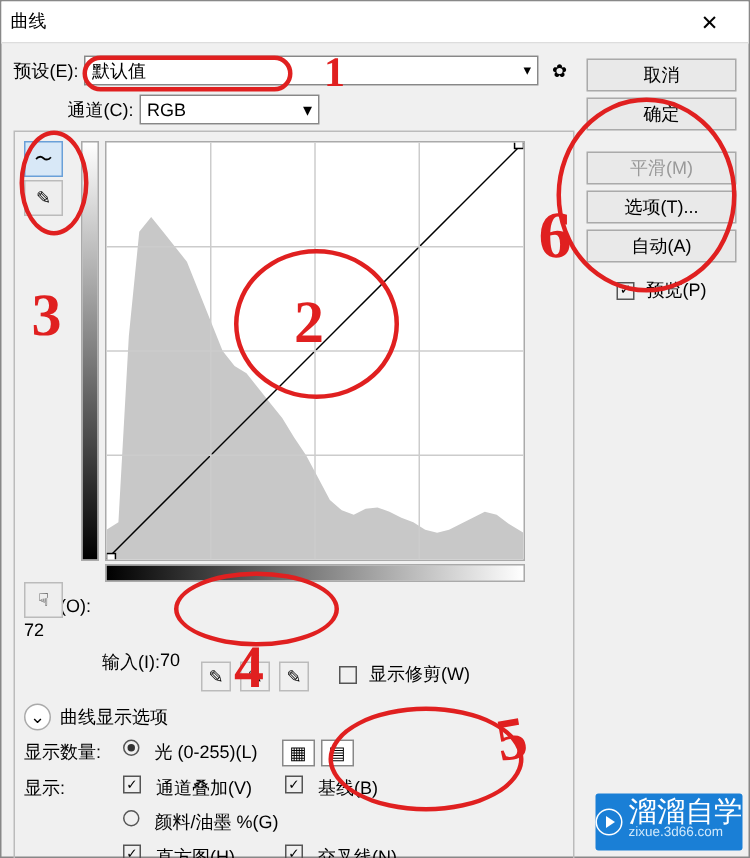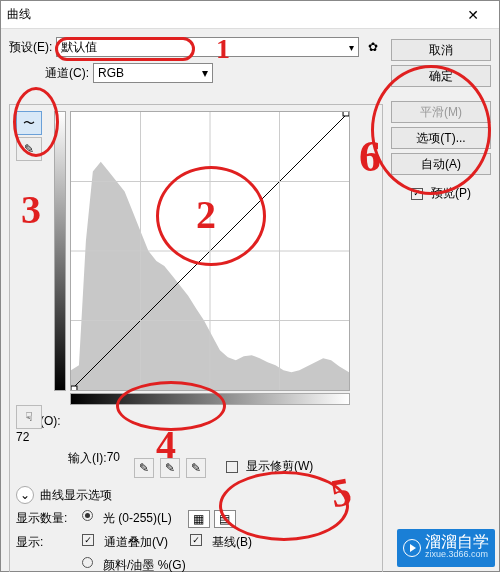--- a/index.html
+++ b/index.html
@@ -11,21 +11,21 @@
 .body { display: flex; padding: 8px; gap: 8px; }
 .left { flex: 1; position: relative; }
 .right { width: 100px; display: flex; flex-direction: column; gap: 4px; padding-top: 2px;}
 .btn { background: #e9e9e9; border: 1px solid #aaa; height: 22px; display: flex; align-items: center; justify-content: center; }
 .btn.disabled { color: #999; }
 .preview-row { display: flex; align-items: center; gap: 4px; justify-content: center; margin-top: 6px;}
 .row { display: flex; align-items: center; gap: 4px; margin-bottom: 6px; }
 .preset-select { flex: 1; height: 20px; border: 1px solid #888; background: #fff; padding: 0 4px; display: flex; align-items: center; justify-content: space-between; }
 .preset-select .caret { font-size: 10px; }
 .gear { width: 20px; text-align: center; }
-.channel-row { margin-left: 36px; margin-bottom: 21px;}
+.channel-row { margin-left: 36px; margin-bottom: 4px;}
 .channel-select { width: 120px; height: 20px; border: 1px solid #888; background: #fff; padding: 0 4px; display: flex; align-items: center; justify-content: space-between;}
 .main-panel { border: 1px solid #bbb; padding: 6px; position: relative; min-height: 430px; }
 .tool-col { position: absolute; left: 6px; top: 6px; width: 28px; display: flex; flex-direction: column; gap: 2px; }
 .tool-btn { width: 26px; height: 24px; border: 1px solid #bbb; background: #eee; display:flex; align-items:center; justify-content:center; }
 .tool-btn.active { background: #d8e8f7; border-color: #6aa0d8; }
 .chart-wrap { margin-left: 38px; position: relative; }
 .chart { width: 280px; height: 280px; border: 1px solid #aaa; background: #fff; position: relative; overflow: hidden; }
 .histogram { position: absolute; bottom:0; left:0; right:0; }
 .diag { position:absolute; left:0; top:0; width:100%; height:100%; }
 .grad-v { width: 12px; height: 280px; background: linear-gradient(#fff,#000); border:1px solid #aaa; }
@@ -217,17 +217,17 @@
 
   <div class="circ" style="left:218px; top:470px; width:130px; height:70px;"></div>
   <div class="ann" style="left:330px; top:468px; font-size:40px; font-weight:bold; transform:rotate(-10deg);">5</div>
 
   <div class="circ" style="left:370px; top:64px; width:120px; height:130px;"></div>
   <div class="ann" style="left:358px; top:130px; font-size:44px; font-weight:bold;">6</div>
 
   <div class="watermark">
     <div class="playcirc"></div>
     <div style="display:flex;flex-direction:column;line-height:12px;">
-      <span style="font-size:16px;">溜溜自学</span>
+      <span style="font-size:19px;">溜溜自学</span>
       <span style="font-size:9px;color:#cfe8fb;">zixue.3d66.com</span>
     </div>
   </div>
 </div>
 
 </body></html>

